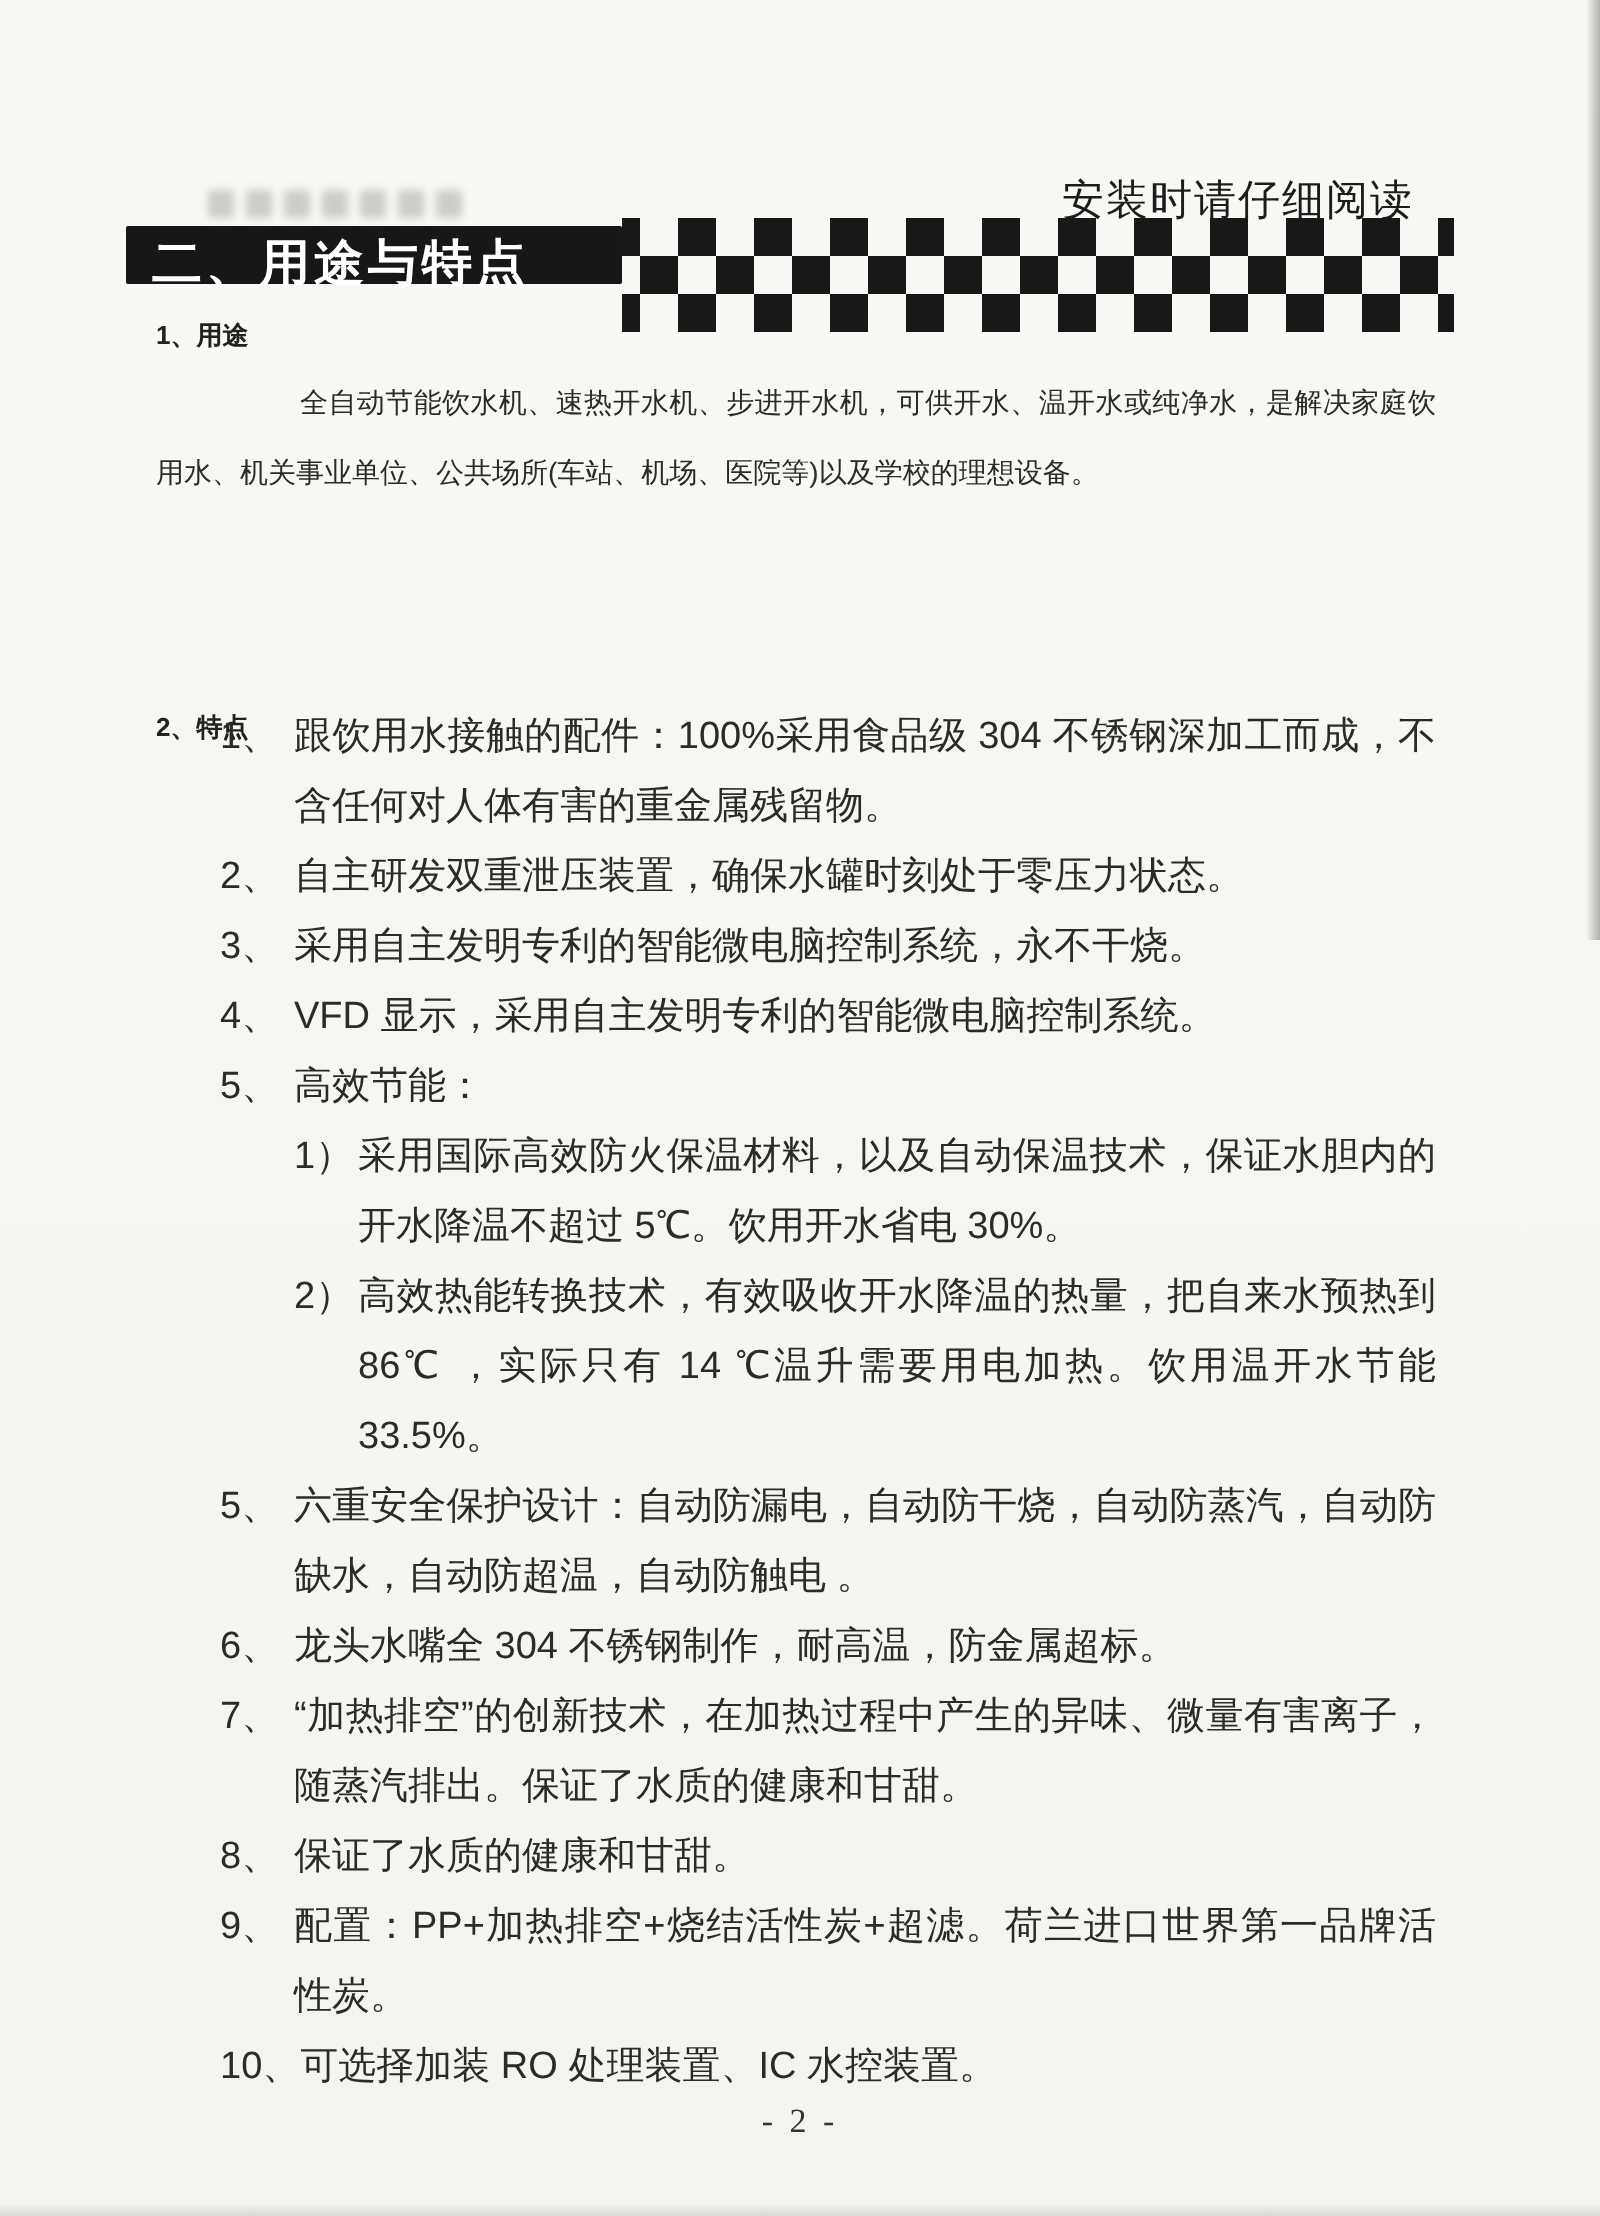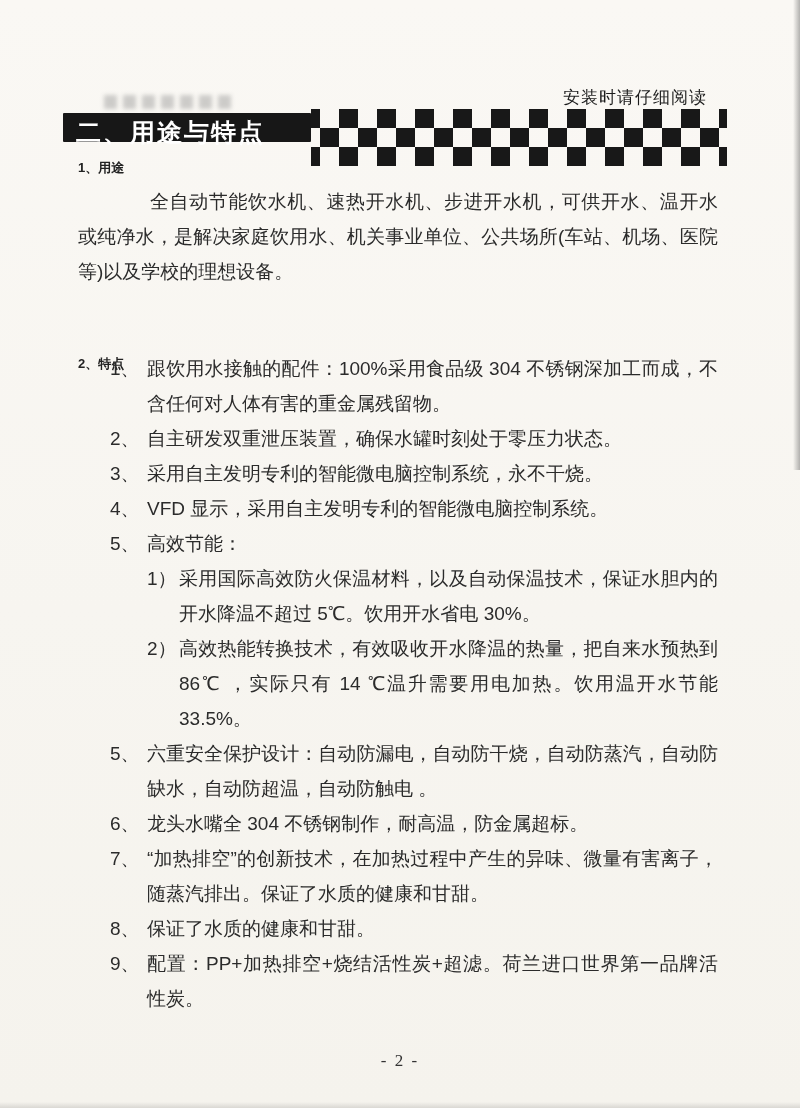--- a/index.html
+++ b/index.html
@@ -7,41 +7,41 @@
     position:relative;width:800px;height:1108px;overflow:hidden;
     background:linear-gradient(180deg,#faf8f4 0%,#f7f5f0 55%,#f5f3ed 100%);
     font-family:"Liberation Sans",sans-serif;color:#2b2b2b;
   }
   
   .edge-right{position:absolute;top:0;right:0;width:7px;height:470px;
     background:linear-gradient(to right,rgba(90,90,90,0),rgba(90,90,90,.45));}
   .edge-bottom{position:absolute;left:0;right:0;bottom:0;height:6px;
     background:linear-gradient(to bottom,rgba(120,120,120,0),rgba(120,120,120,.22));}
   
-  .header-note{position:absolute;top:86px;right:93px;font-size:17px;color:#1c1c1c;letter-spacing:1px;}
+  .header-note{position:absolute;top:86px;right:93px;font-size:21px;color:#1c1c1c;letter-spacing:1px;}
   
   .ghost{position:absolute;left:104px;top:95px;width:132px;height:14px;
     filter:blur(2px);opacity:.4;
     background:repeating-linear-gradient(90deg,#8a8a8a 0 13px,transparent 13px 19px);}
   
   .banner-bar{position:absolute;left:63px;top:113px;width:248px;height:29px;
     background:#171717;color:#ffffff;box-sizing:border-box;
     font-weight:bold;font-size:25px;line-height:39px;padding-left:13px;letter-spacing:2px;
     border-radius:1px;}
   
   .checker{position:absolute;left:311px;top:109px;width:416px;height:57px;
     background:repeating-conic-gradient(#181818 0 25%,transparent 0 50%);
     background-size:38px 38px;background-position:9px 0;}
   
   .h-sec{position:absolute;left:78px;margin:0;font-size:13px;font-weight:bold;color:#222;}
   .h-usage{top:159px;}
   .h-features{top:325px;margin-top:30px;}
   
   .usage-body{position:absolute;left:78px;top:184px;width:640px;margin:0;
-    font-size:19px;line-height:35px;text-indent:72px;text-align:justify;}
+    font-size:14px;line-height:35px;text-indent:72px;text-align:justify;}
   
   .features{position:absolute;left:110px;top:351px;width:608px;}
   .li{display:flex;font-size:19px;line-height:35px;}
   .li .num{flex:0 0 37px;white-space:nowrap;}
   .li .txt{flex:1;text-align:justify;}
   .li.sub{margin-left:37px;}
   .li.sub .num{flex:0 0 32px;}
   
   .page-num{position:absolute;left:0;right:0;top:1051px;text-align:center;
     font-family:"Liberation Serif",serif;font-size:17px;color:#333;letter-spacing:2px;}
@@ -110,17 +110,21 @@
       <span class="txt">“加热排空”的创新技术，在加热过程中产生的异味、微量有害离子，随蒸汽排出。保证了水质的健康和甘甜。</span>
     </div>
     <div class="li">
       <span class="num">8、</span>
       <span class="txt">保证了水质的健康和甘甜。</span>
     </div>
     <div class="li">
       <span class="num">9、</span>
       <span class="txt">配置：PP+加热排空+烧结活性炭+超滤。荷兰进口世界第一品牌活性炭。</span>
     </div>
+    <div class="li">
+      <span class="num">10、</span>
+      <span class="txt">可选择加装 RO 处理装置、IC 水控装置。</span>
+    </div>
   </div>
 
   <div class="page-num">- 2 -</div>
 
 </div>
 
 </body></html>

